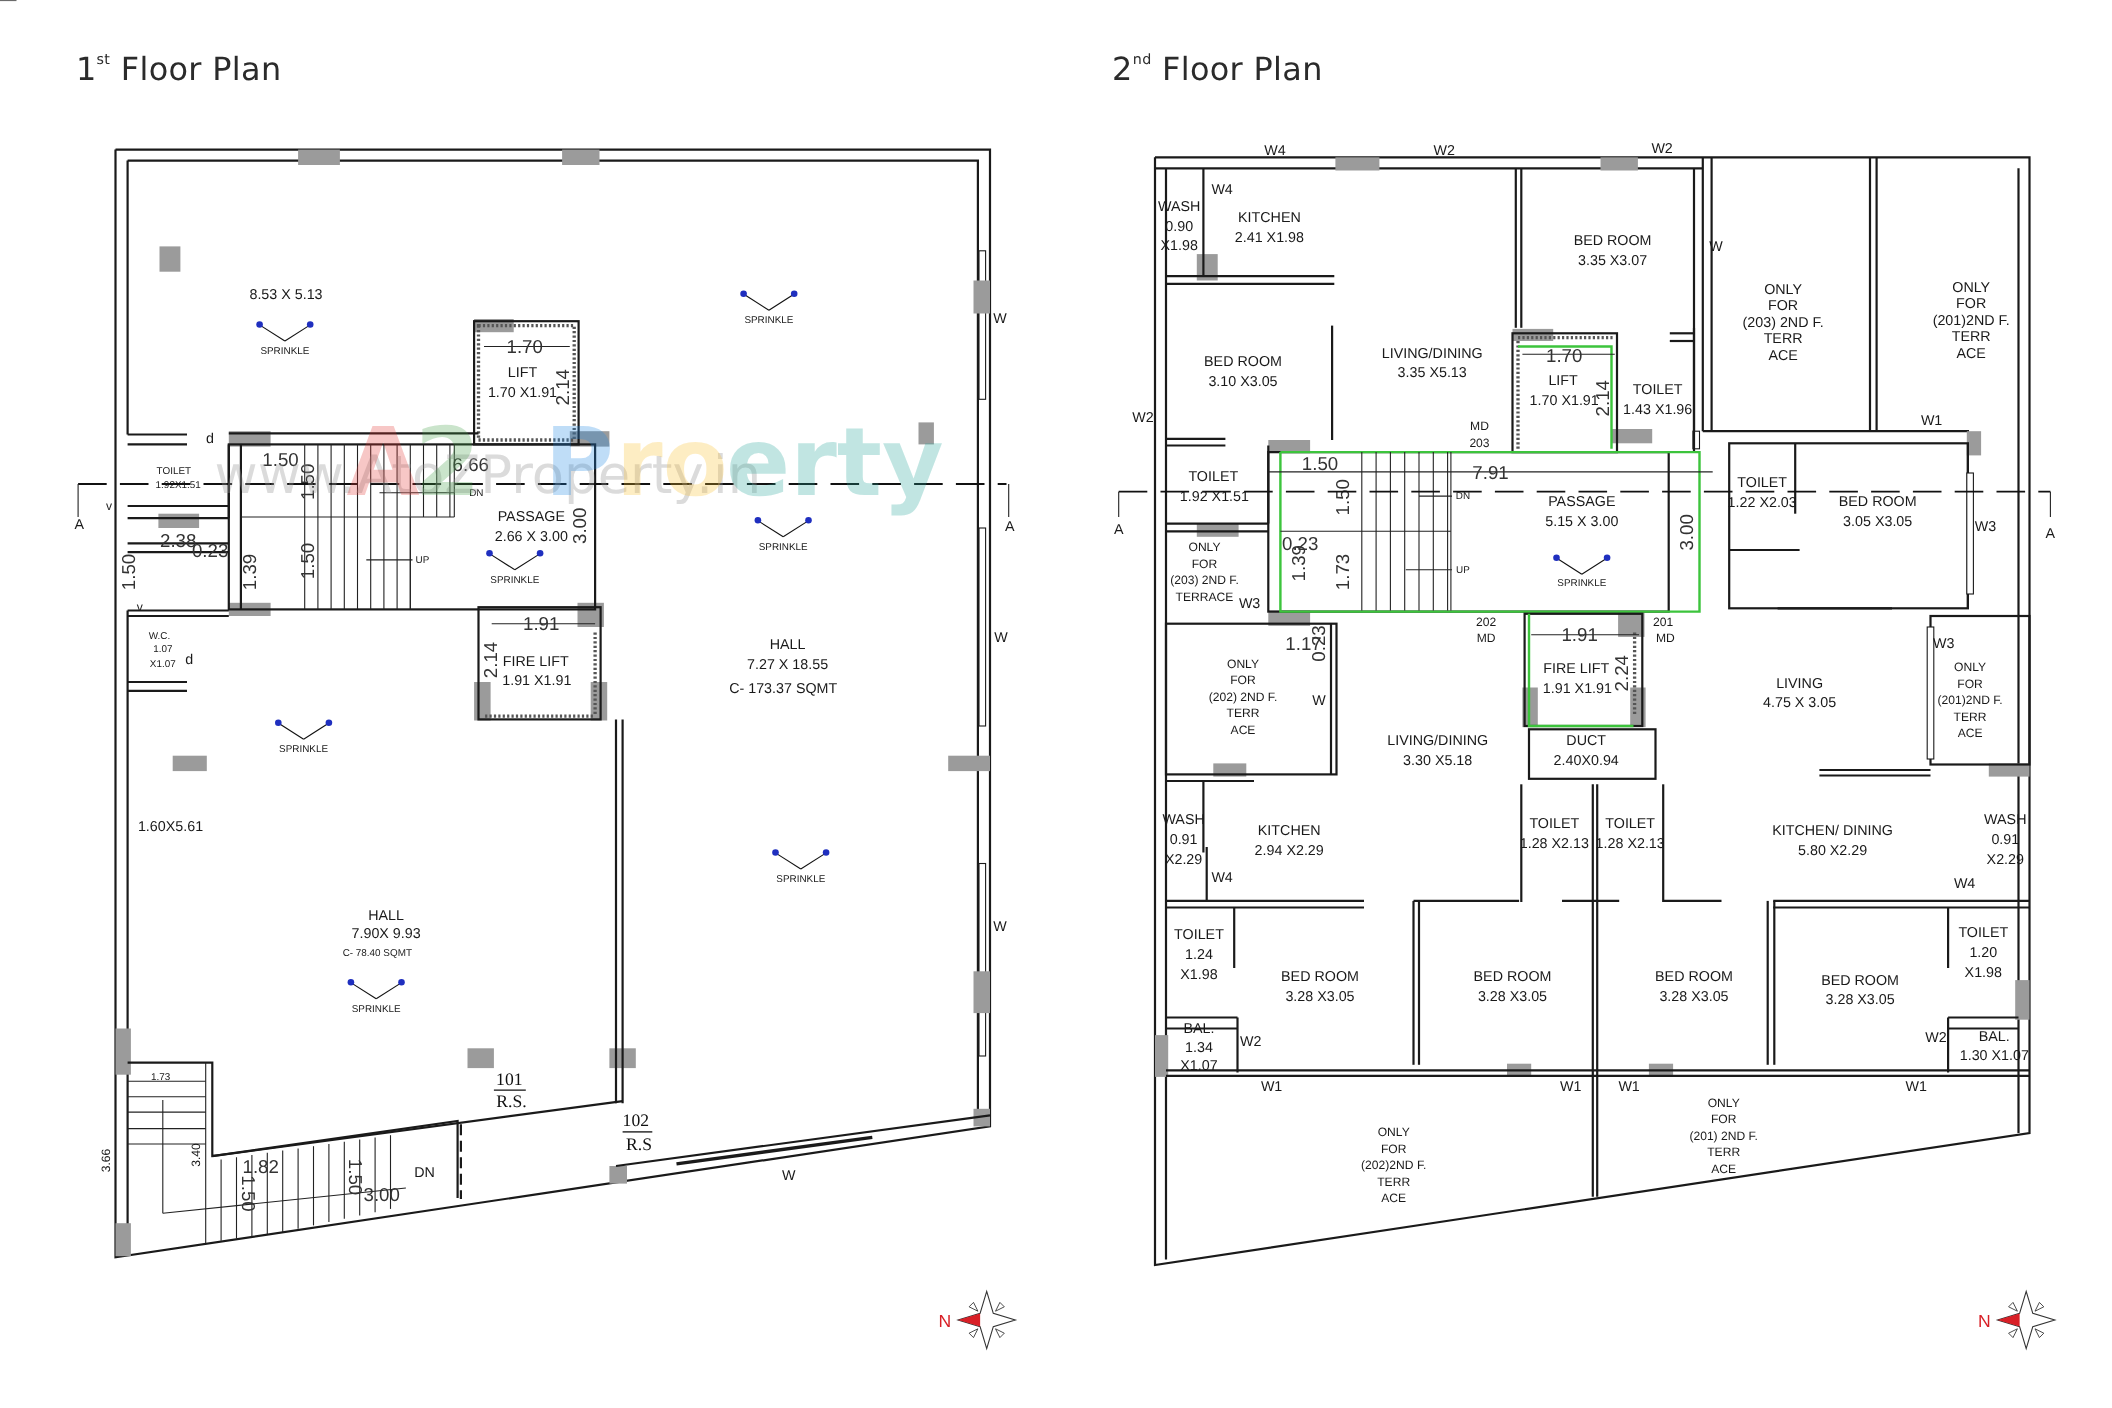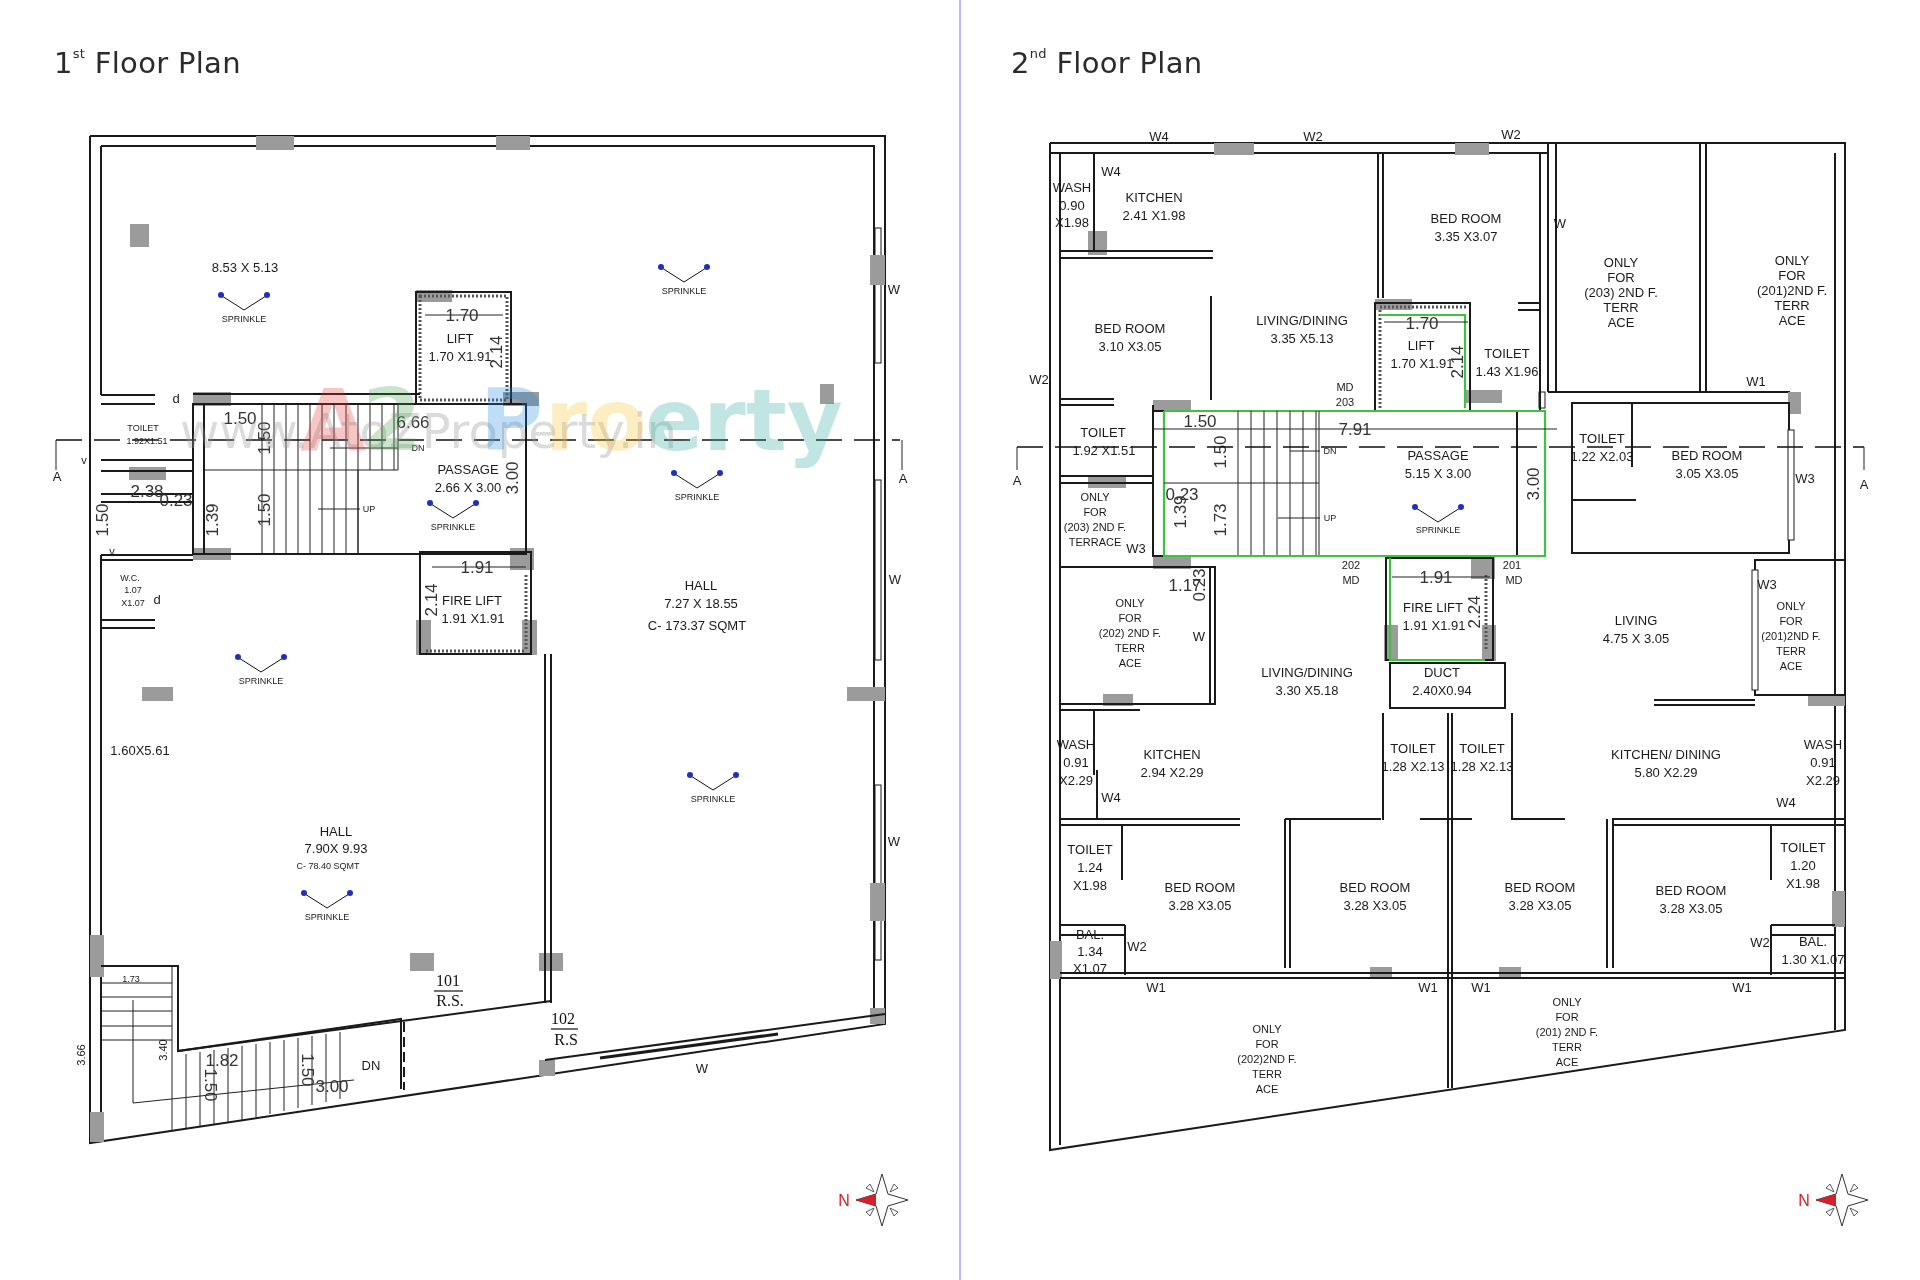--- a/index.html
+++ b/index.html
@@ -1,18 +1,18 @@
 <!DOCTYPE html>
 <html><head>
 <meta charset="utf-8">
 <style>
   html, body { margin:0; padding:0; background:#ffffff; }
   body { width:1920px; height:1280px; position:relative; overflow:hidden; font-family:"Liberation Sans", sans-serif; }
   .page { position:absolute; top:0; height:1280px; background:#fff; }
-  .page-left { left:0; width:959px; border-right:2px solid #c4b5fd; }
+  .page-left { left:15px; width:959px; border-right:2px solid #c4b5fd; }
   .page-right { left:961px; width:1061px; }
   .frame-top { position:absolute; left:0; top:0; width:1920px; height:1px; background:#6b6b6b; }
   .title { position:absolute; top:46px; font-family:"DejaVu Sans", sans-serif; font-size:29px; color:#2b2b2b; letter-spacing:0.3px; }
   .title sup { font-size:13px; position:relative; top:-4px; }
   svg { position:absolute; left:0; top:0; }
   .lbl { font-family:"Liberation Sans", sans-serif; fill:#1a1a1a; text-anchor:middle; }
   .sm { font-size:11px; }
   .md { font-size:13px; }
   .dim { font-size:17px; fill:#333; }
   .tiny { font-size:9px; }

